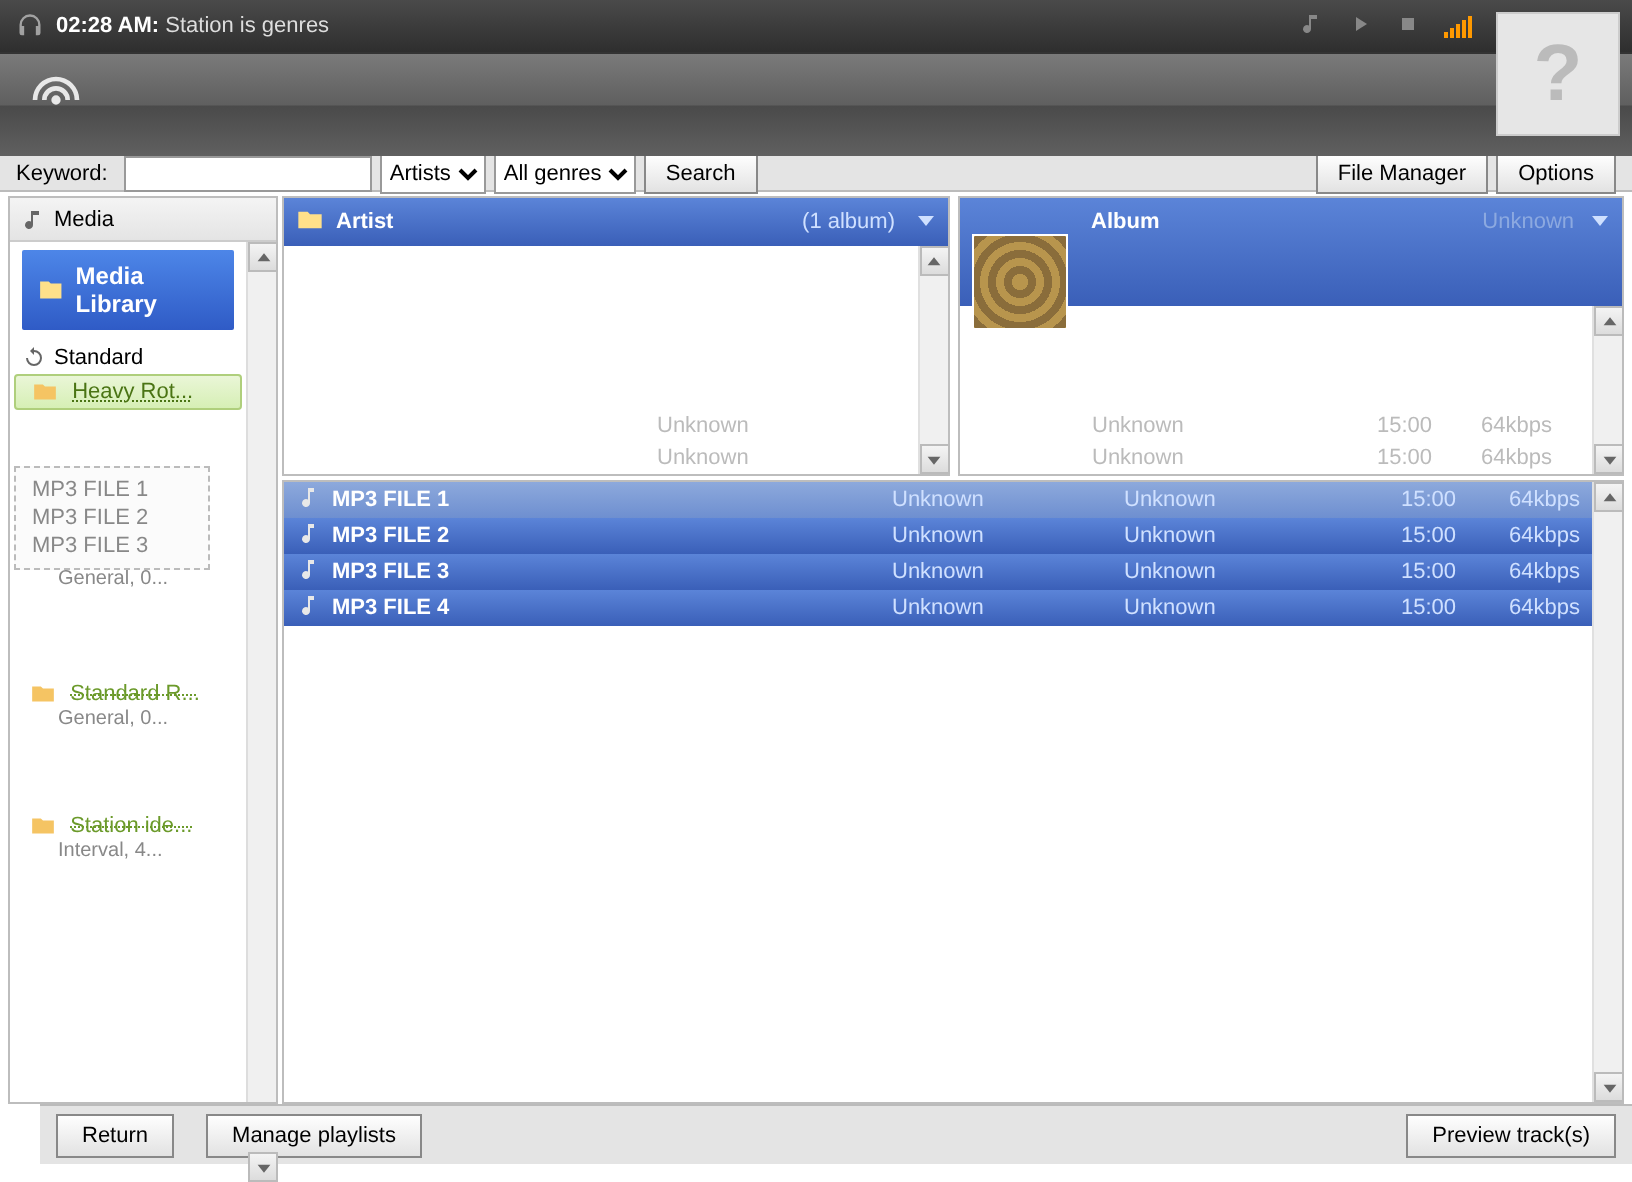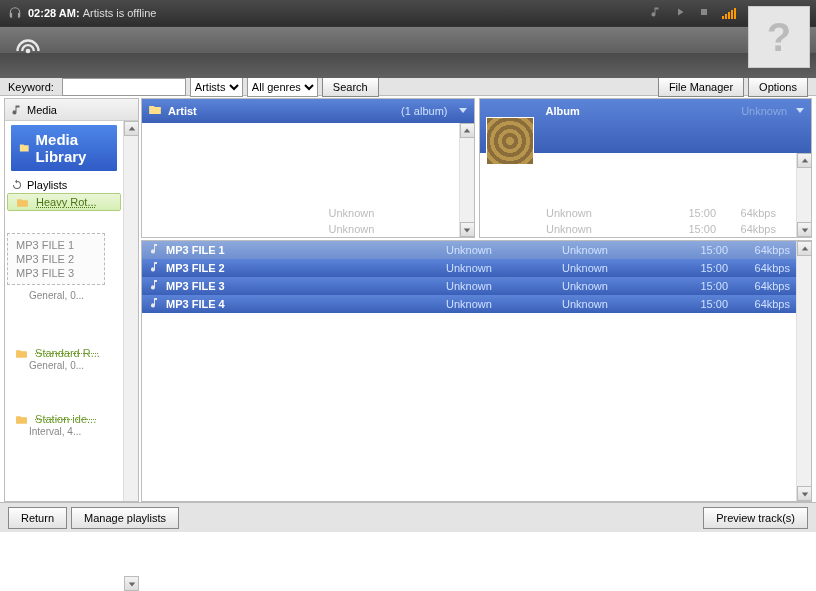--- a/index.html
+++ b/index.html
@@ -27,26 +27,26 @@
 .brandbar .brand-text { color: #fff; font-size: 22px; font-weight: 500; text-shadow: 0 -1px 0 #222; }
 .brandbar .brand-text .cast { font-style: italic; }
 
 .toolbar { height: 18px; background: #e4e4e4; border-bottom: 1px solid #bbb; display: flex; align-items: center; padding: 0 8px; font-size: 11px; gap: 4px; }
 .toolbar label { margin-right: 4px; }
 .toolbar input[type=text] { width: 124px; height: 18px; border: 1px solid #999; font-size: 11px; padding: 1px 3px; }
 .toolbar select { height: 20px; font-size: 11px; border: 1px solid #999; background:#fff; }
 .toolbar .btn { height: 20px; font-size: 11px; padding: 0 10px; border: 1px solid #888; background: linear-gradient(#fefefe,#e2e2e2); cursor: pointer; }
 .toolbar .spacer { flex: 1; }
 
-.main { display: flex; height: 406px; }
+.main { display: flex; height: 456px; }
 
 .sidebar { width: 135px; border: 1px solid #bdbdbd; margin: 2px 2px 0 4px; display:flex; flex-direction:column; background:#fff; }
 .sidebar-header { height: 22px; background: linear-gradient(#f4f4f4,#e4e4e4); display:flex; align-items:center; padding: 0 6px; font-size: 11px; gap:4px; border-bottom:1px solid #ccc; }
 .sidebar-header svg { width:12px; height:12px; }
-.media-library-btn { margin: 4px 6px; background: linear-gradient(#4d86e8,#2f5bc6); color:#fff; font-size:15px; font-weight:bold; padding: 6px 8px; display:flex; align-items:center; gap:6px; border-radius:1px; cursor:pointer; }
+.media-library-btn { margin: 4px 6px; background: linear-gradient(#4d86e8,#2f5bc6); color:#fff; font-size:12px; font-weight:bold; padding: 6px 8px; display:flex; align-items:center; gap:6px; border-radius:1px; cursor:pointer; }
 .media-library-btn svg { width:14px; height:14px; fill:#ffe08a; }
 .sidebar-section { padding: 4px 6px 2px; font-size:11px; display:flex; align-items:center; gap:4px; }
 .sidebar-section svg { width:12px; height:12px; fill:#666; }
 .playlist-item { padding: 3px 6px 3px 10px; font-size:11px; color:#555; cursor:pointer;margin-top:28px; }
 .playlist-item.selected { background: linear-gradient(#eaf6d7,#d6efb5); border:1px solid #afcf7c; border-radius:2px; margin:0 2px; padding:2px 4px 2px 8px; }
 .playlist-item .name { color:#6b9a2a; text-decoration: underline dotted; }
 .playlist-item.selected .name{ color:#4a7414; }
 .playlist-item .sub { color:#888; font-size:10px; padding-left:14px; padding-top:1px; }
 .playlist-folder-icon { display:inline-block; width:13px; height:10px; vertical-align:middle; margin-right:4px; }
 .playlist-folder-icon svg{width:13px;height:10px;fill:#f5c463;}
@@ -90,35 +90,35 @@
 .track-row { height:18px; display:flex; align-items:center; font-size:11px; color:#fff; padding: 0 6px; gap:6px; }
 .track-row.sel { background: linear-gradient(#5b84d8,#3a5fb8); }
 .track-row.sel-light { background: linear-gradient(#8da9dc,#6e8fd0); }
 .track-row .note-icon svg{width:12px;height:12px;fill:#e8e8e8;}
 .track-row .name{flex:1;font-weight:bold;}
 .track-row .col{width:110px;color:#cfe0ff;}
 .track-row .dur{width:50px;text-align:right;color:#cfe0ff;}
 .track-row .br{width:56px;text-align:right;color:#cfe0ff;}
 .tracklist-scrollbar{position:absolute;right:0;top:0;bottom:0;width:15px;background:#f0f0f0;border-left:1px solid #e0e0e0;}
 
-.footer { height:30px; background:#e4e4e4; border-top:1px solid #bbb; display:flex; align-items:center; padding: 0 8px; gap:4px; }
+.footer { height:30px; background:#e4e4e4; border-top:1px solid #bbb; display:flex; align-items:center; padding: 0 8px; gap:16px;margin-left:20px; }
 .footer .btn { height:22px; font-size:11px; padding:0 12px; border:1px solid #888; background:linear-gradient(#fefefe,#e2e2e2); cursor:pointer; }
 .footer .spacer{flex:1;}
 </style>
 </head>
 <body>
 
 <div class="titlebar">
   <span class="headphone-icon">
     <svg viewBox="0 0 24 24">
         <path d="M12 2a9 9 0 0 0-9 9v7a2 2 0 0 0 2 2h2v-8H5v-1a7 7 0 0 1 14 0v1h-2v8h2a2 2 0 0 0 2-2v-7a9 9 0 0 0-9-9z"></path>
       </svg>
   </span>
   <span class="time">02:28 AM:</span>&nbsp;
-  <span>Artists is offline</span>
+  <span>Station is genres</span>
   <div class="right-icons">
     <span><svg viewBox="0 0 24 24">
           <path d="M9 3v10.55A4 4 0 1 0 11 17V7h6V3H9z"></path>
         </svg></span>
     <span><svg viewBox="0 0 24 24">
           <path d="M8 5v14l11-7z"></path>
         </svg></span>
     <span><svg viewBox="0 0 24 24">
           <path d="M6 6h12v12H6z"></path>
         </svg></span>
@@ -169,21 +169,21 @@
         <div class="media-library-btn">
           <svg viewBox="0 0 24 24">
               <path d="M10 4H2v16h20V6H12l-2-2z"></path>
             </svg>
           <span>Media Library</span>
         </div>
         <div class="sidebar-section">
           <svg viewBox="0 0 24 24">
               <path d="M12 4V1L8 5l4 4V6a6 6 0 1 1-6 6H4a8 8 0 1 0 8-8z"></path>
             </svg>
-          <span>Playlists</span>
+          <span>Standard</span>
         </div>
 
         <div class="playlist-item selected">
           <span class="playlist-folder-icon"><svg viewBox="0 0 24 18">
                 <path d="M10 2H2v14h20V4H12l-2-2z"></path>
               </svg></span>
           <span class="name">Heavy Rot...</span>
         </div>
 
         <div class="drag-overlay" style="left:2px; top:112px; width:98px;">

